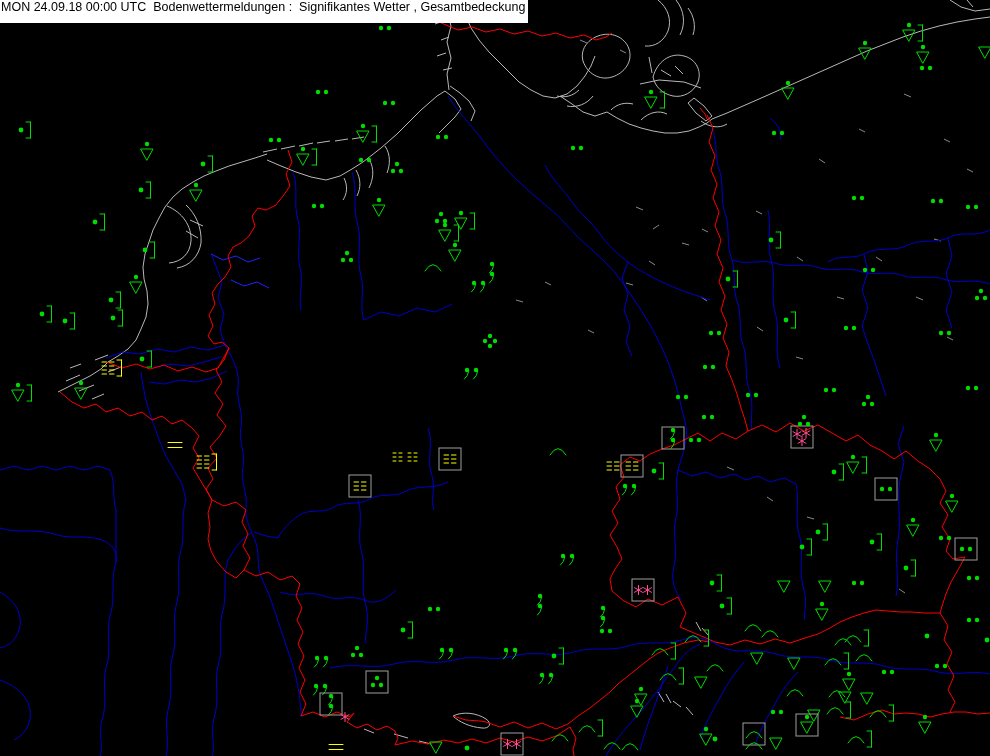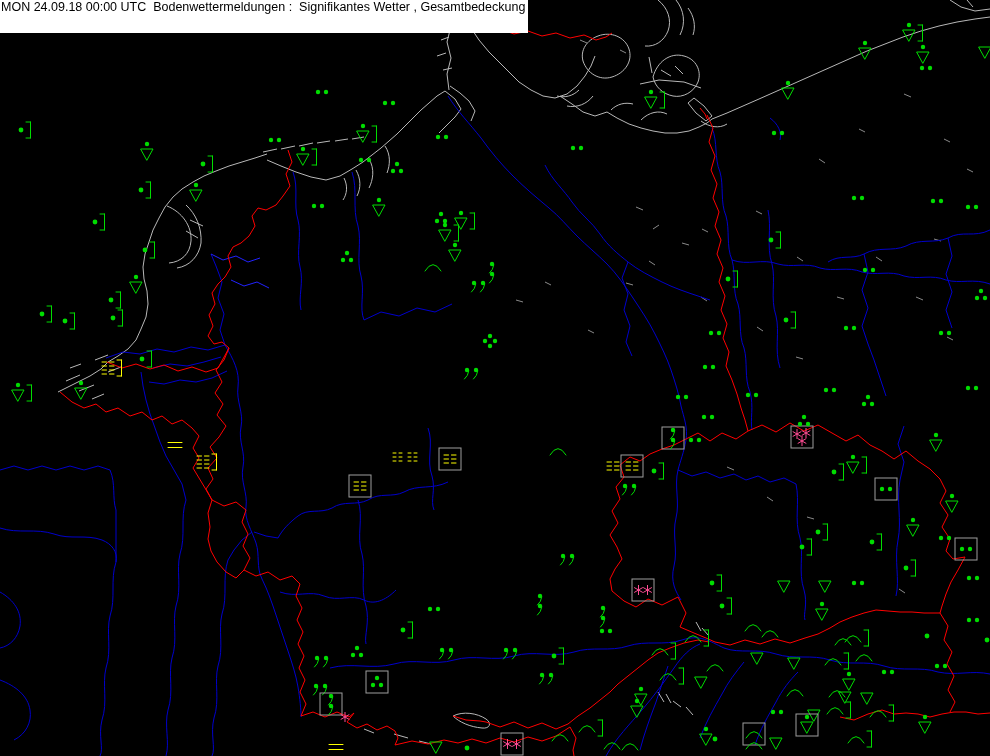--- a/index.html
+++ b/index.html
@@ -1,20 +1,20 @@
 <!DOCTYPE html>
 <html><head>
 <meta charset="utf-8">
 <style>
   html,body{margin:0;padding:0;background:#000;}
   .screen{position:relative;width:990px;height:756px;background:#000;overflow:hidden;
           font-family:"Liberation Sans", sans-serif;}
   .map-svg{position:absolute;left:0;top:0;width:990px;height:756px;display:block;}
   .titlebar{position:absolute;left:0;top:0;height:15px;background:#ffffff;color:#000;
-            display:flex;padding:0 3px 18px 1px;}
+            display:flex;padding:0 3px 8px 1px;}
   .titlebar span{font-size:12.5px;line-height:15px;white-space:pre;letter-spacing:0px;}
   path{fill:none;stroke-width:1;}
   .coast{stroke:#b8b8b8;}
   .urban{stroke:#8a8a8a;}
   .border{stroke:#ff0000;}
   .river{stroke:#0000cc;}
   .river-bright{stroke:#2222ff;}
 </style>
 </head>
 <body>

